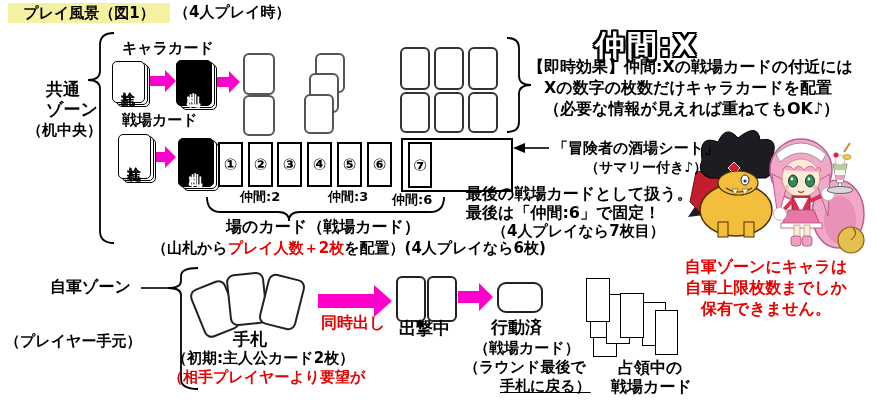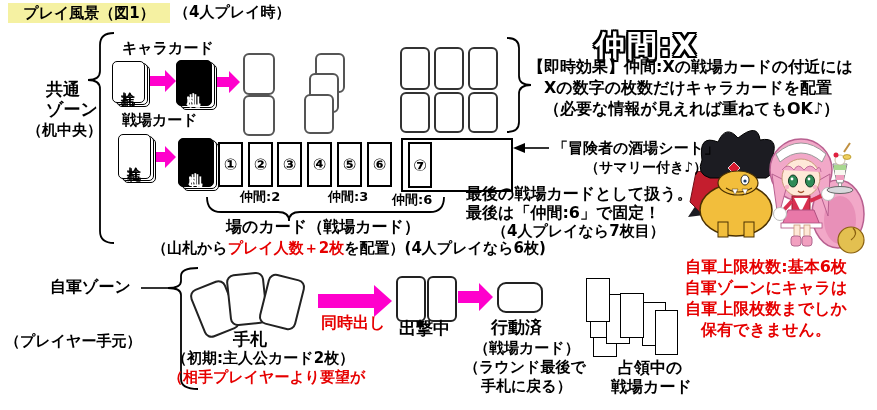--- a/index.html
+++ b/index.html
@@ -222,32 +222,31 @@
   <div class="t f15 red fg" style="left:168px;top:369px;">（相手プレイヤーより要望が</div>
 
   <div class="t f16 red fg" style="left:321px;top:314px;">同時出し</div>
   <div class="card fg" style="left:396px;top:276px;width:30px;height:46px;border-color:#222;"></div>
   <div class="card fg" style="left:427px;top:276px;width:30px;height:46px;border-color:#222;"></div>
   <div class="t f17 fg" style="left:399px;top:319px;">出撃中</div>
   <div class="card fg" style="left:497px;top:282px;width:46px;height:31px;border-radius:9px;border-color:#222;"></div>
   <div class="t f17 fg" style="left:491px;top:318px;">行動済</div>
   <div class="t f15 fg" style="left:474px;top:340px;">（戦場カード）</div>
   <div class="t f15 fg" style="left:464px;top:359px;">（ラウンド最後で</div>
-  <div class="t f15 fg" style="left:481px;top:378px;">手札に戻る）</div>
+  <div class="t f15 fg" style="left:500px;top:378px;text-decoration:underline;">手札に戻る）</div>
 
   <div class="plain fg" style="left:593px;top:330px;width:24px;height:27px;z-index:2;"></div>
   <div class="plain fg" style="left:590px;top:304px;width:24px;height:34px;z-index:3;"></div>
   <div class="plain fg" style="left:606px;top:294px;width:24px;height:50px;z-index:3;"></div>
   <div class="plain fg" style="left:642px;top:302px;width:24px;height:44px;z-index:2;"></div>
   <div class="plain fg" style="left:586px;top:278px;width:24px;height:44px;z-index:4;"></div>
   <div class="plain fg" style="left:620px;top:293px;width:24px;height:45px;z-index:4;"></div>
   <div class="plain fg" style="left:655px;top:310px;width:23px;height:45px;z-index:4;"></div>
   <div class="t f16 fg" style="left:618px;top:359px;">占領中の</div>
   <div class="t f16 fg" style="left:611px;top:378px;">戦場カード</div>
 
   <div class="t red fg" style="left:660px;top:256px;width:212px;text-align:center;font-size:16px;line-height:21px;white-space:normal;">
-    <div>自軍上限枚数:基本6枚</div>
     <div>自軍ゾーンにキャラは</div>
     <div>自軍上限枚数までしか</div>
     <div>保有できません。</div>
   </div>
 
 </div>
 
 </body></html>

